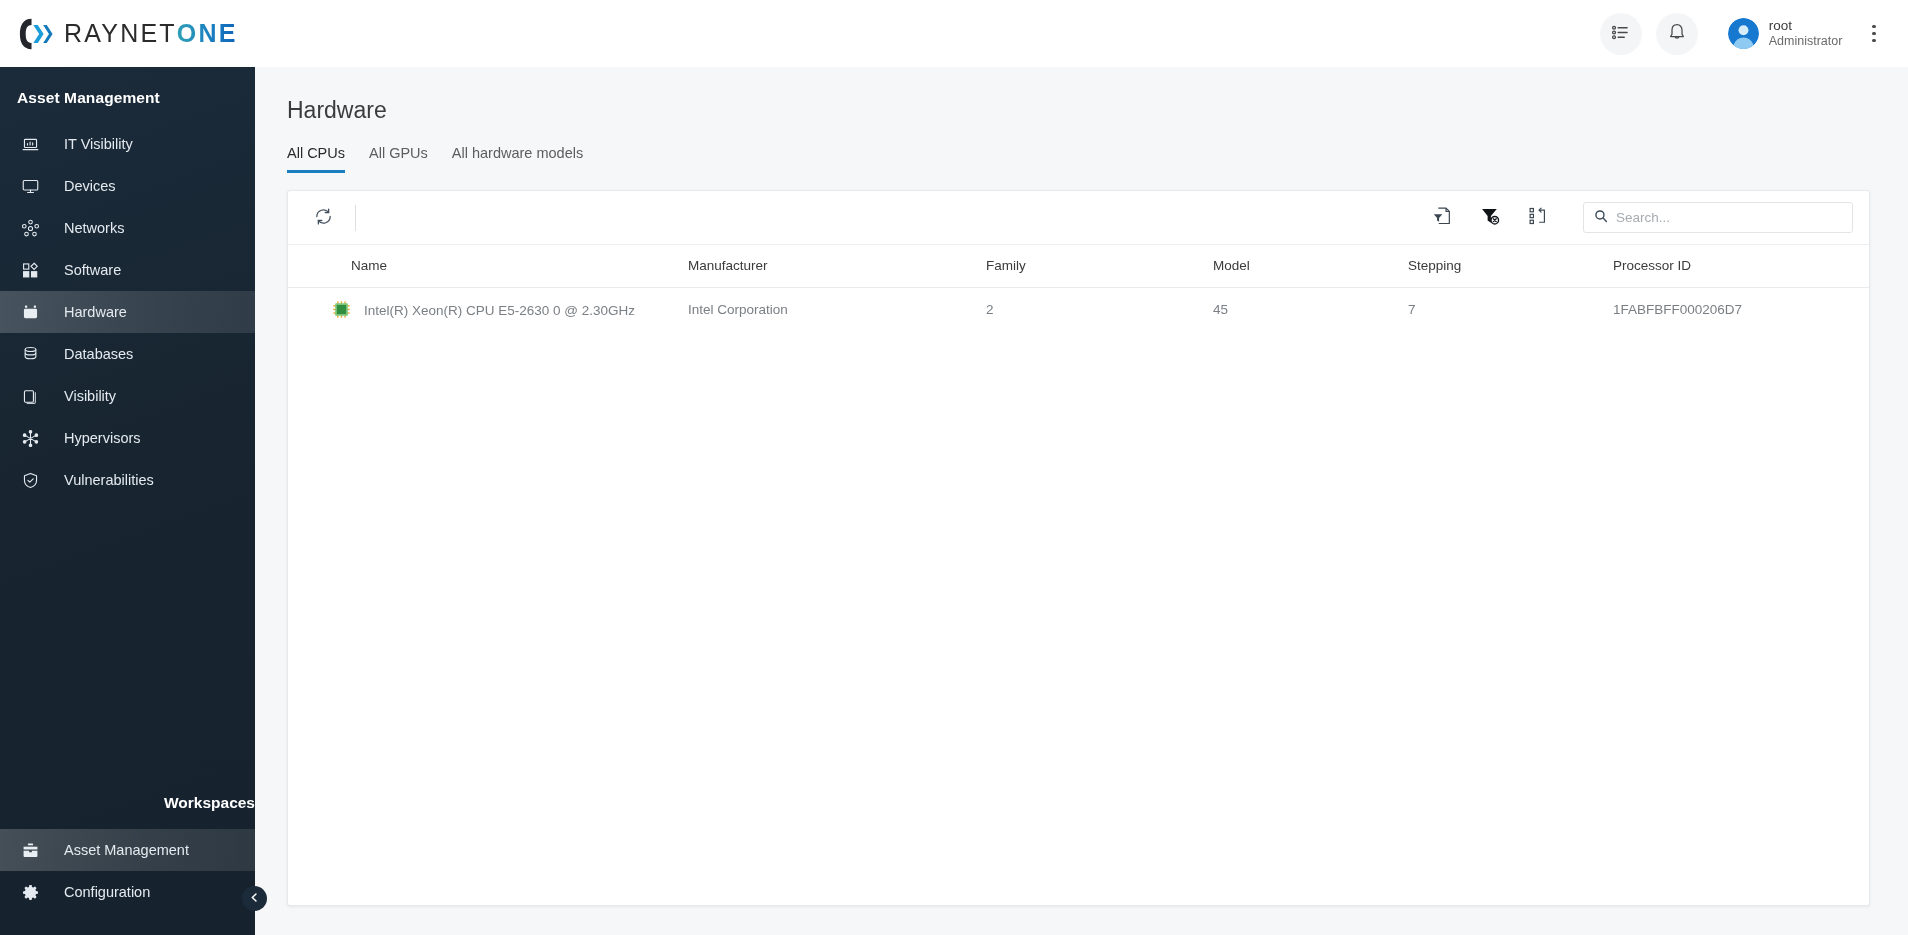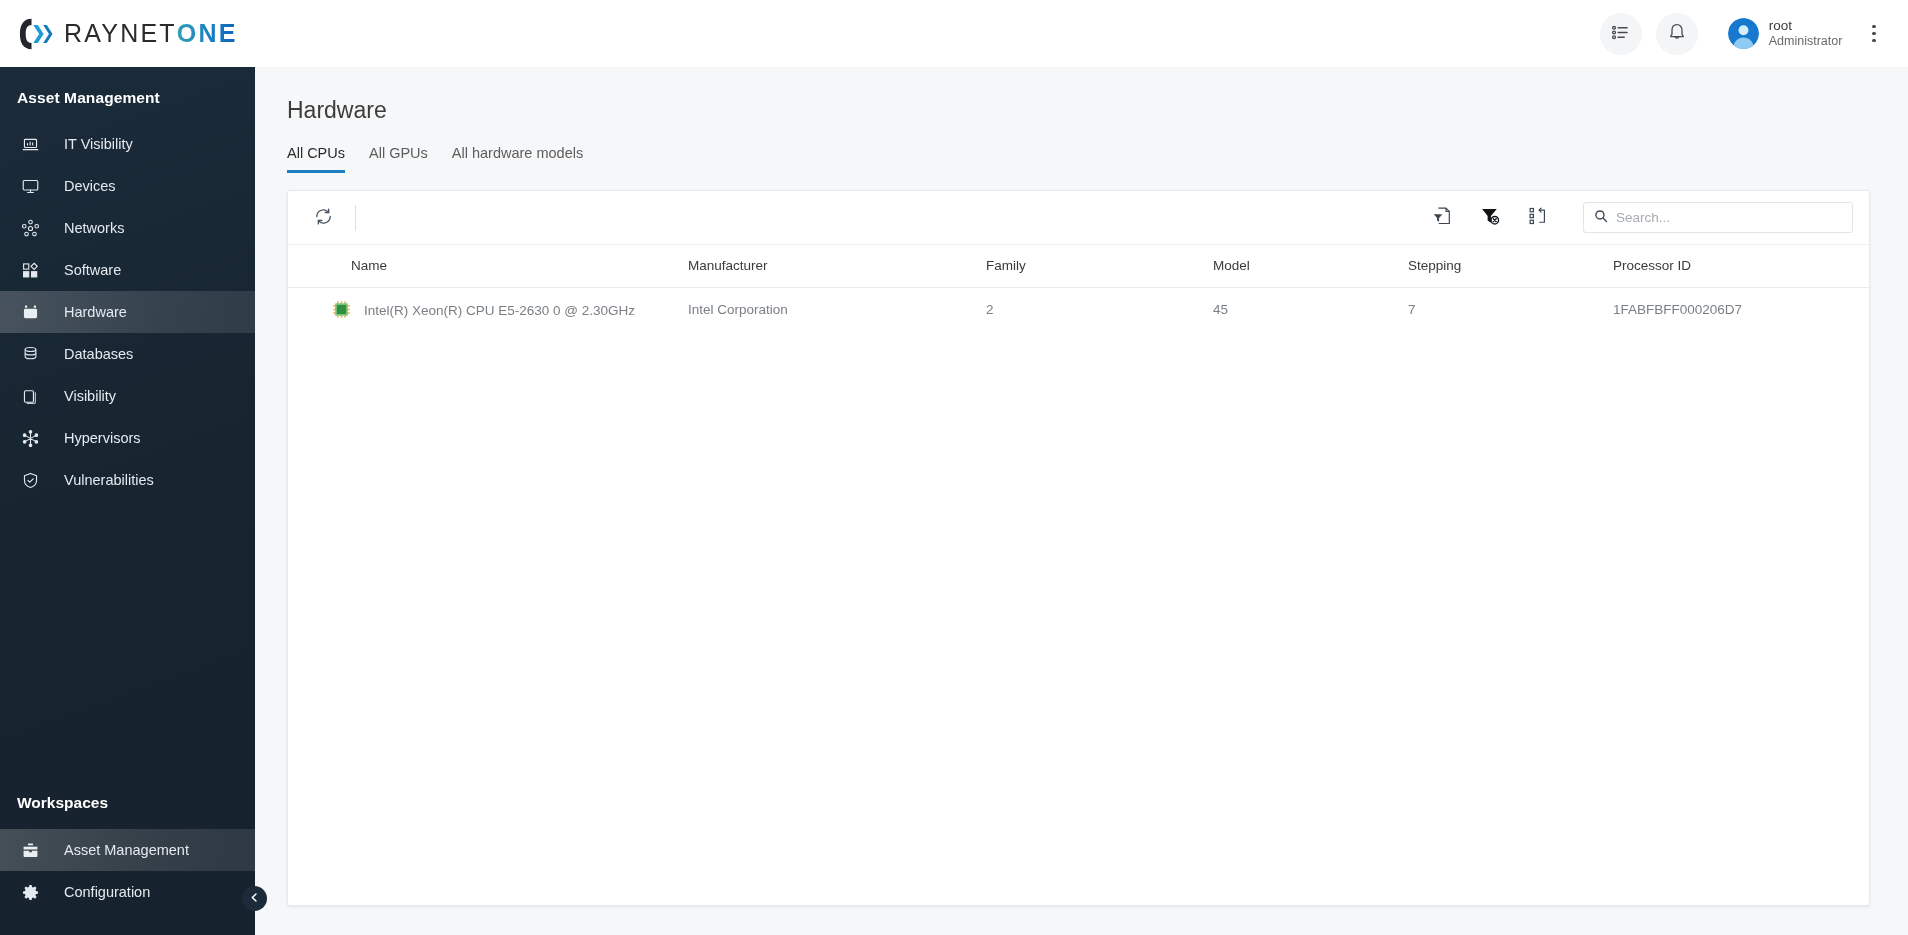--- a/index.html
+++ b/index.html
@@ -62,21 +62,22 @@
     font-size: 14.5px; color: #e4eaef; cursor: pointer;
     text-decoration: none;
   }
   .nav-item .ico { width: 19px; height: 19px; display: flex; align-items: center; justify-content: center; flex: none; }
   .nav-item.active {
     background: linear-gradient(90deg, rgba(255,255,255,.20) 0%, rgba(255,255,255,.13) 60%, rgba(255,255,255,.10) 100%);
   }
   .spacer { flex: 1; }
   .workspaces-title {
     font-size: 15.5px; font-weight: 700; color: #ffffff;
-    padding: 0 15px 17px 17px;
+    padding: 0 0 17px 17px;
+    text-align: right;
   }
   .ws-list { padding-bottom: 22px; }
   .collapse-btn {
     position: absolute; right: -12px; bottom: 24px;
     width: 25px; height: 25px; border-radius: 50%;
     background: #1b2b3a; border: none;
     display: flex; align-items: center; justify-content: center;
     cursor: pointer; z-index: 20;
   }
 

